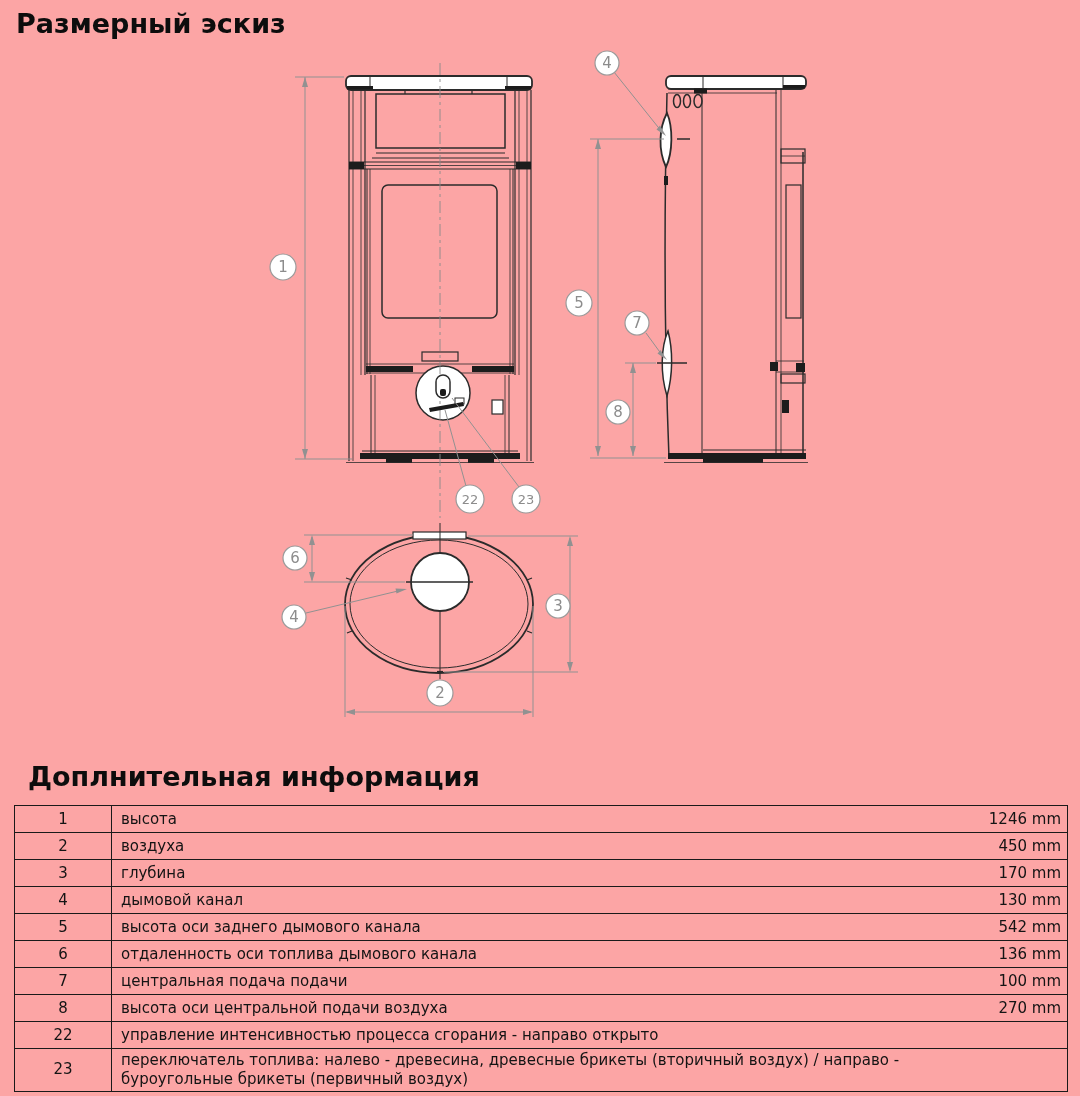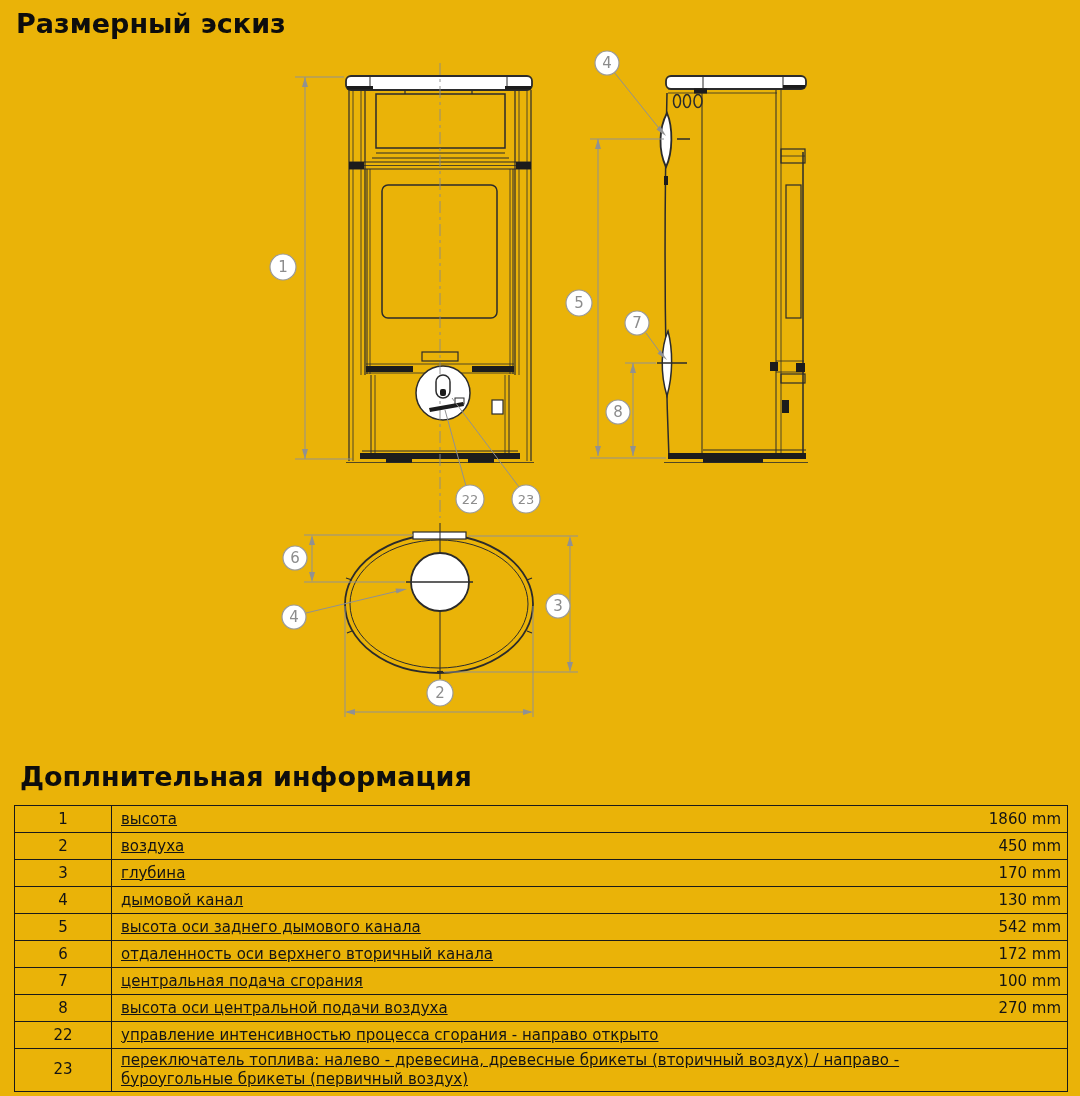--- a/index.html
+++ b/index.html
@@ -1,20 +1,20 @@
 <!DOCTYPE html>
 <html><head>
 <meta charset="utf-8">
 <style>
   html,body { margin:0; padding:0; background:#ffffff; }
-  .page { position:relative; width:1080px; height:1096px; background:#eab308; overflow:hidden;
+  .page { position:relative; width:1080px; height:1096px; background:#fca5a5; overflow:hidden;
           font-family:"DejaVu Sans", sans-serif; }
   h1.htitle { position:absolute; margin:0; font-size:27px; font-weight:bold; color:#0d0d0d; }
   #title-sketch { left:16px; top:8px; }
-  #title-info   { left:20px; top:761px;text-align:right; }
+  #title-info   { left:28px; top:761px;text-align:right; }
   svg text { font-family:"DejaVu Sans", sans-serif; }
 
   
   .ln  { stroke:#2b2b2b; fill:none; }
   .w08 { stroke-width:0.8; } .w1 { stroke-width:1; } .w12 { stroke-width:1.2; }
   .w15 { stroke-width:1.5; } .w18 { stroke-width:1.8; }
   .wf  { fill:#ffffff; }
   .dk  { fill:#1c1c1c; stroke:none; }
   .dim { stroke:#919191; stroke-width:1; fill:none; }
   .dimf{ fill:#919191; stroke:none; }
@@ -23,21 +23,21 @@
   .ct  { fill:#8c8c8c; font-size:15px; text-anchor:middle; }
   .ct2 { fill:#8c8c8c; font-size:13px; text-anchor:middle; }
 
   
   table.info-table { position:absolute; left:14px; top:805px; width:1054px;
     border-collapse:collapse; font-size:15px; color:#141414; table-layout:fixed; }
   .info-table td { border-top:1.8px solid #1a1a1a; border-bottom:1.8px solid #1a1a1a;
     padding:2px 6px; height:22px; line-height:1.25; vertical-align:middle; }
   .info-table td.num   { border-left:1.8px solid #1a1a1a; border-right:1.8px solid #1a1a1a;
     text-align:center; width:84px; }
-  .info-table td.label { padding-left:9px;text-decoration:underline; }
+  .info-table td.label { padding-left:9px; }
   .info-table td.value { text-align:right; white-space:nowrap; width:118px;
     border-right:1.8px solid #1a1a1a; padding-right:6px; }
 </style>
 </head>
 <body>
 
 <div class="page">
 
   <h1 class="htitle" id="title-sketch">Размерный эскиз</h1>
 
@@ -256,21 +256,21 @@
     </g>
   </svg>
 
   <h1 class="htitle" id="title-info">Доплнительная информация</h1>
 
   <table class="info-table">
     <tbody>
         <tr>
           <td class="num">1</td>
           <td class="label">высота</td>
-          <td class="value">1860 mm</td>
+          <td class="value">1246 mm</td>
         </tr>
         <tr>
           <td class="num">2</td>
           <td class="label">воздуха</td>
           <td class="value">450 mm</td>
         </tr>
         <tr>
           <td class="num">3</td>
           <td class="label">глубина</td>
           <td class="value">170 mm</td>
@@ -280,26 +280,26 @@
           <td class="label">дымовой канал</td>
           <td class="value">130 mm</td>
         </tr>
         <tr>
           <td class="num">5</td>
           <td class="label">высота оси заднего дымового канала</td>
           <td class="value">542 mm</td>
         </tr>
         <tr>
           <td class="num">6</td>
-          <td class="label">отдаленность оси верхнего вторичный канала</td>
-          <td class="value">172 mm</td>
+          <td class="label">отдаленность оси топлива дымового канала</td>
+          <td class="value">136 mm</td>
         </tr>
         <tr>
           <td class="num">7</td>
-          <td class="label">центральная подача сгорания</td>
+          <td class="label">центральная подача подачи</td>
           <td class="value">100 mm</td>
         </tr>
         <tr>
           <td class="num">8</td>
           <td class="label">высота оси центральной подачи воздуха</td>
           <td class="value">270 mm</td>
         </tr>
         <tr>
           <td class="num">22</td>
           <td class="label">управление интенсивностью процесса сгорания - направо открыто</td>

